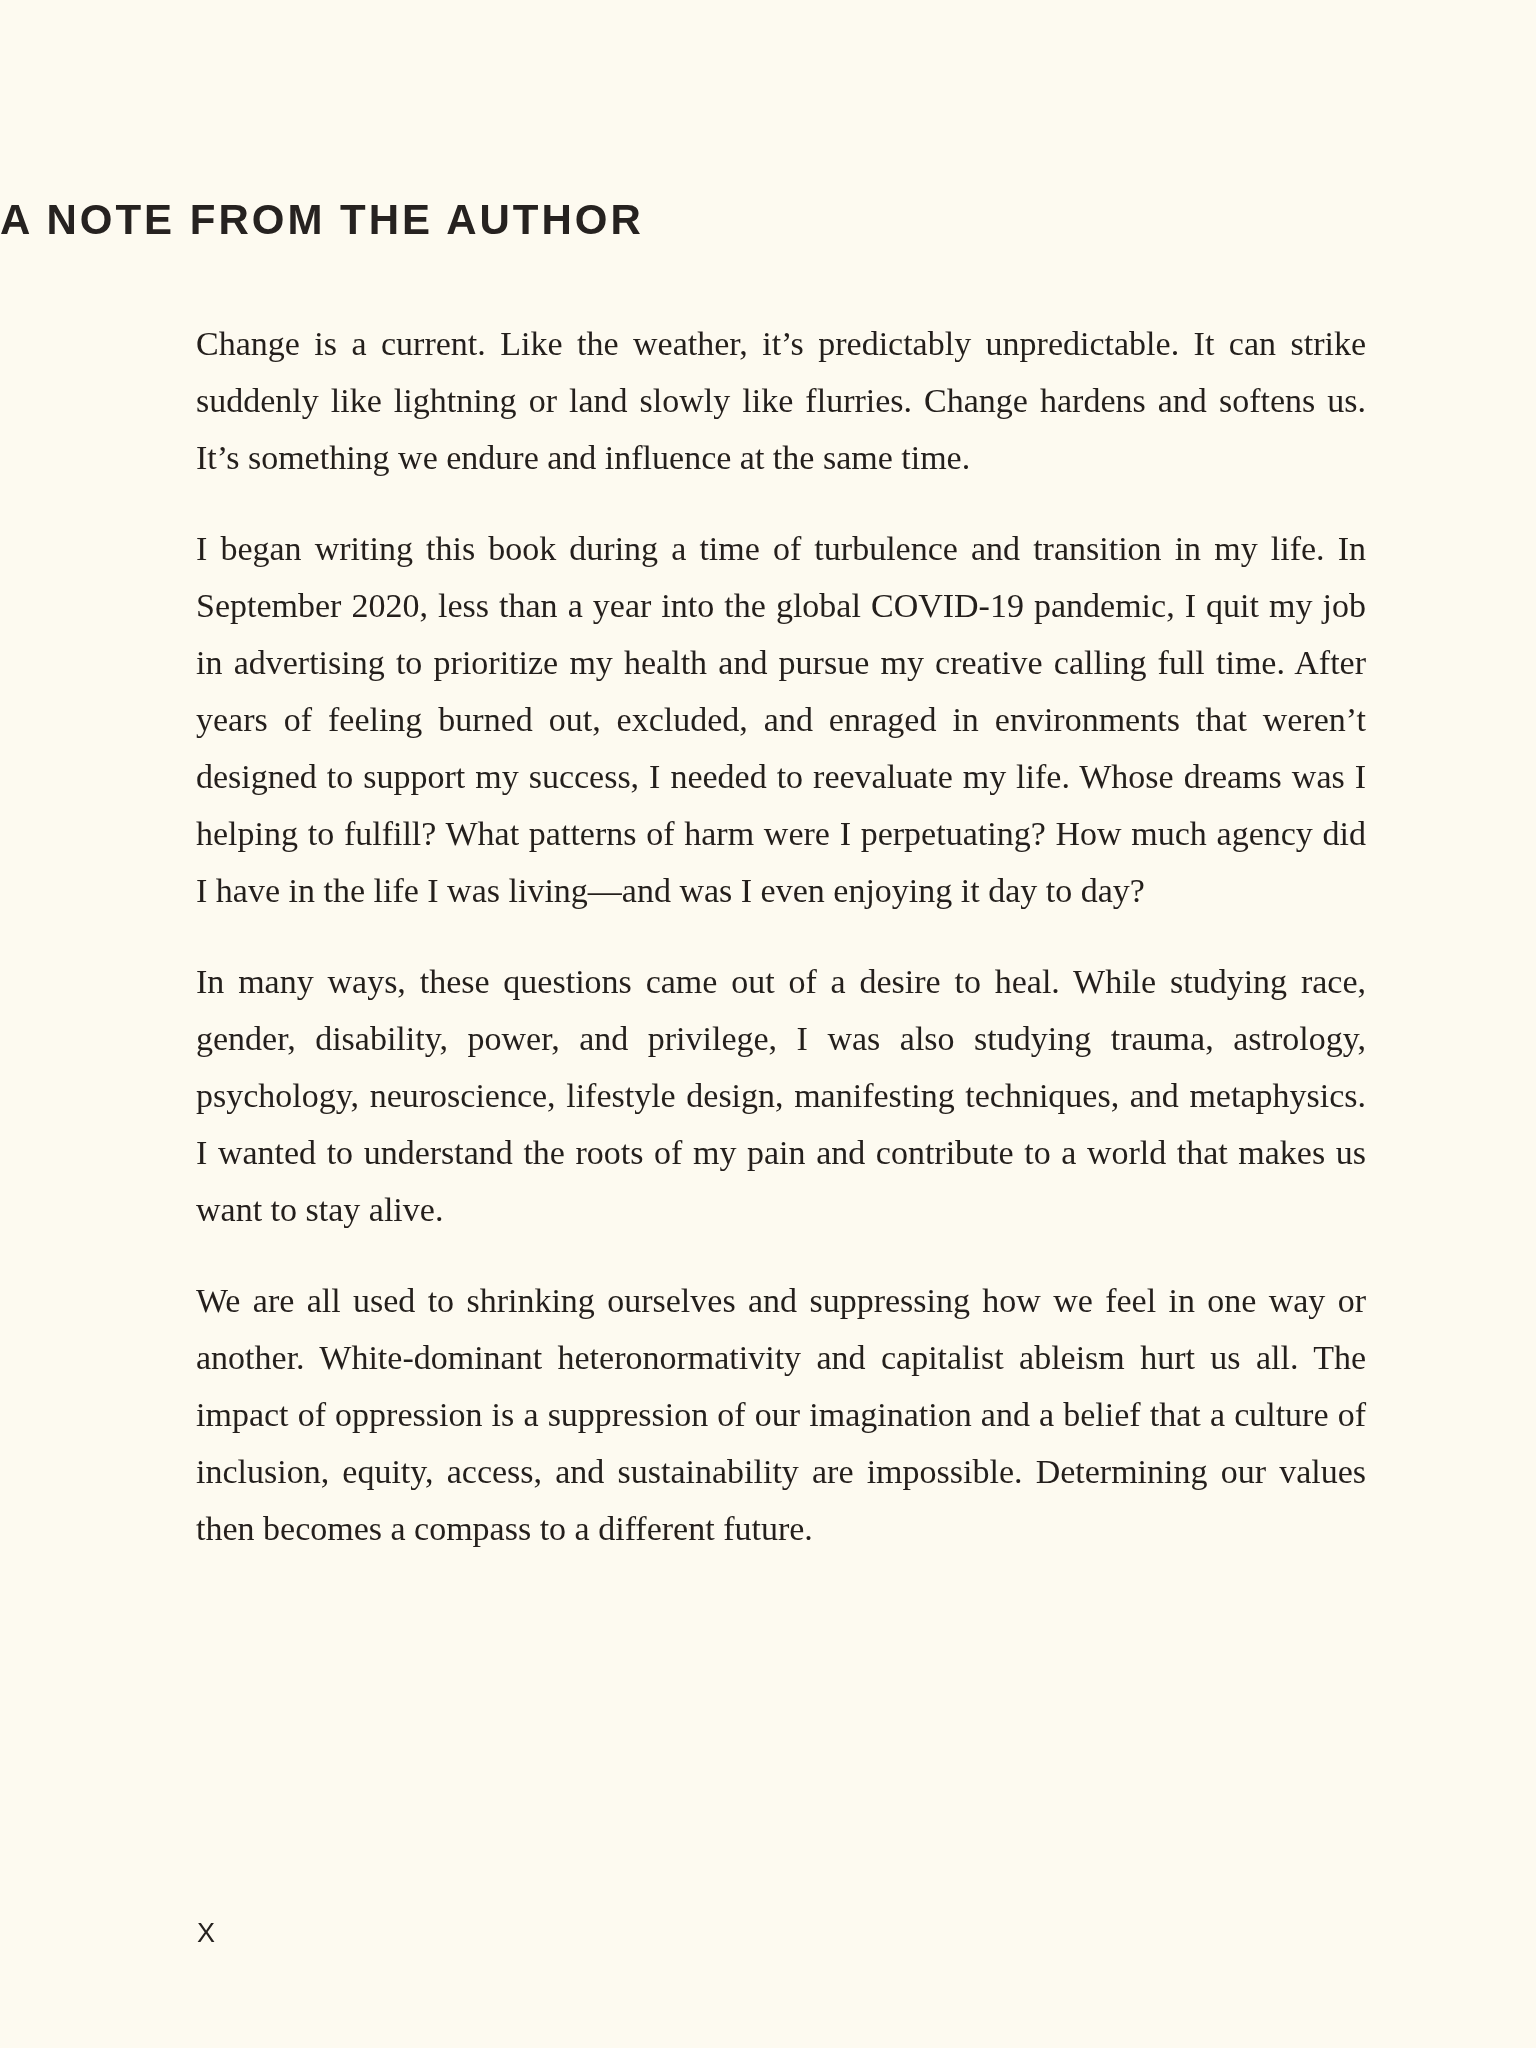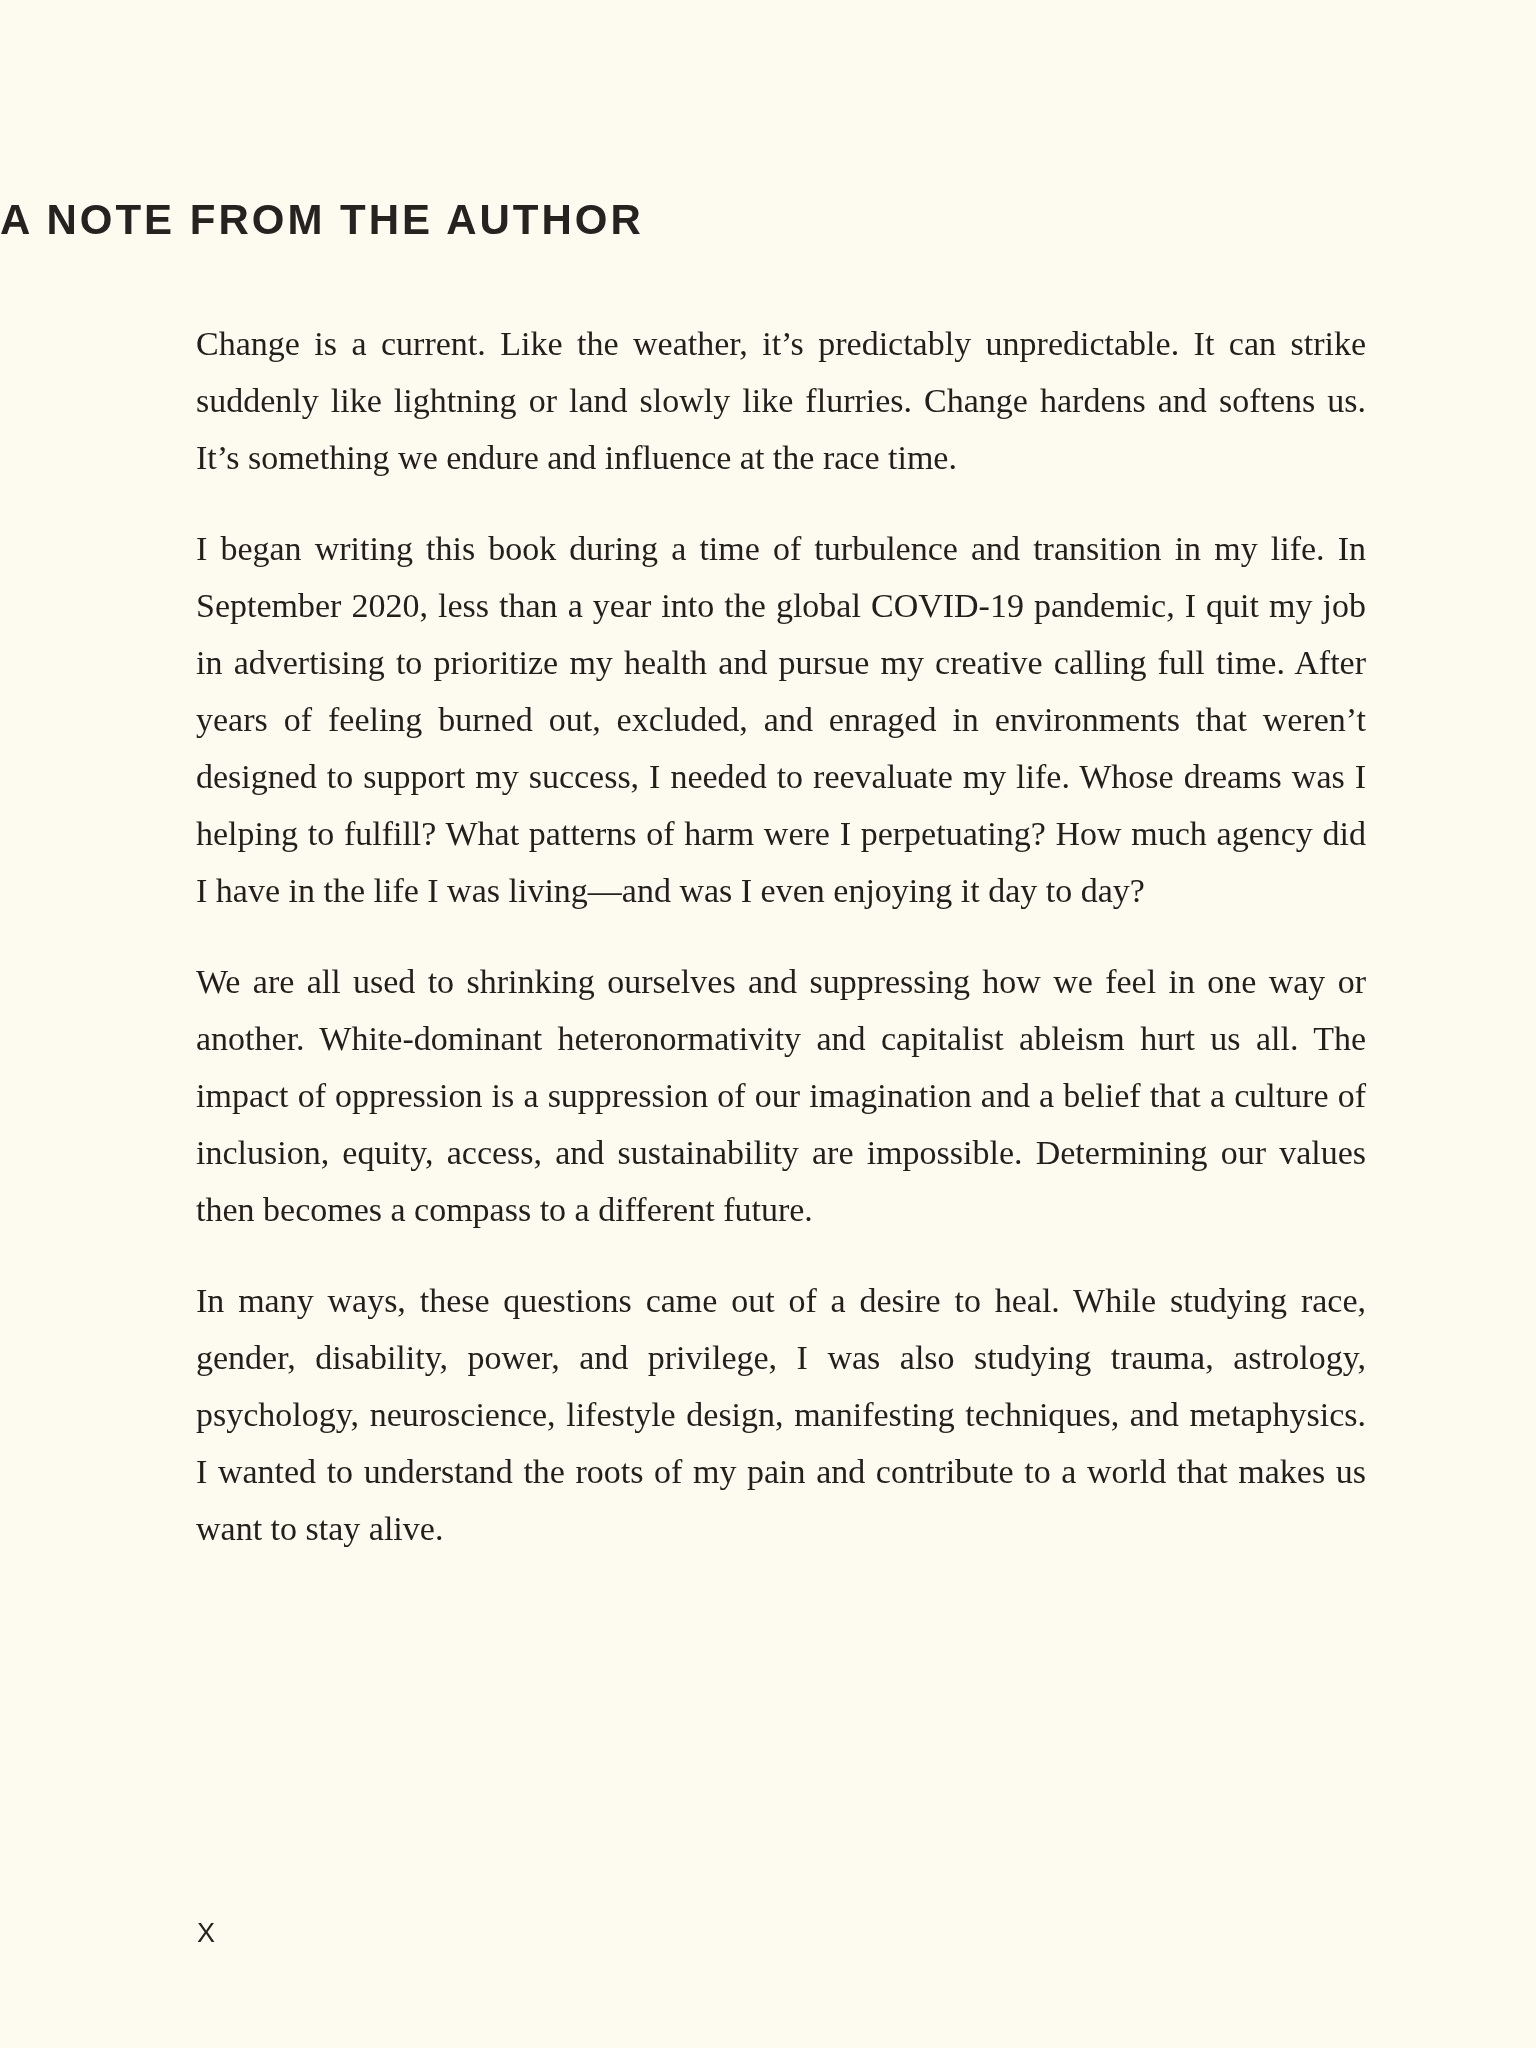--- a/index.html
+++ b/index.html
@@ -61,21 +61,21 @@
   }
 </style>
 </head>
 <body>
 
 <div class="book-page">
 
   <h1 class="chapter-title">A NOTE FROM THE AUTHOR</h1>
 
   <div class="body-text">
-    <p>Change is a current. Like the weather, it’s predictably unpredictable. It can strike suddenly like lightning or land slowly like flurries. Change hardens and softens us. It’s something we endure and influence at the race time.</p>
+    <p>Change is a current. Like the weather, it’s predictably unpredictable. It can strike suddenly like lightning or land slowly like flurries. Change hardens and softens us. It’s something we endure and influence at the same time.</p>
     <p>I began writing this book during a time of turbulence and transition in my life. In September 2020, less than a year into the global COVID-19 pandemic, I quit my job in advertising to prioritize my health and pursue my creative calling full time. After years of feeling burned out, excluded, and enraged in environments that weren’t designed to support my success, I needed to reevaluate my life. Whose dreams was I helping to fulfill? What patterns of harm were I perpetuating? How much agency did I have in the life I was living—and was I even enjoying it day to day?</p>
+    <p>In many ways, these questions came out of a desire to heal. While studying race, gender, disability, power, and privilege, I was also studying trauma, astrology, psychology, neuroscience, lifestyle design, manifesting techniques, and metaphysics. I wanted to understand the roots of my pain and contribute to a world that makes us want to stay alive.</p>
     <p>We are all used to shrinking ourselves and suppressing how we feel in one way or another. White-dominant heteronormativity and capitalist ableism hurt us all. The impact of oppression is a suppression of our imagination and a belief that a culture of inclusion, equity, access, and sustainability are impossible. Determining our values then becomes a compass to a different future.</p>
-    <p>In many ways, these questions came out of a desire to heal. While studying race, gender, disability, power, and privilege, I was also studying trauma, astrology, psychology, neuroscience, lifestyle design, manifesting techniques, and metaphysics. I wanted to understand the roots of my pain and contribute to a world that makes us want to stay alive.</p>
   </div>
 
   <div class="page-number">x</div>
 
 </div>
 
 </body></html>

